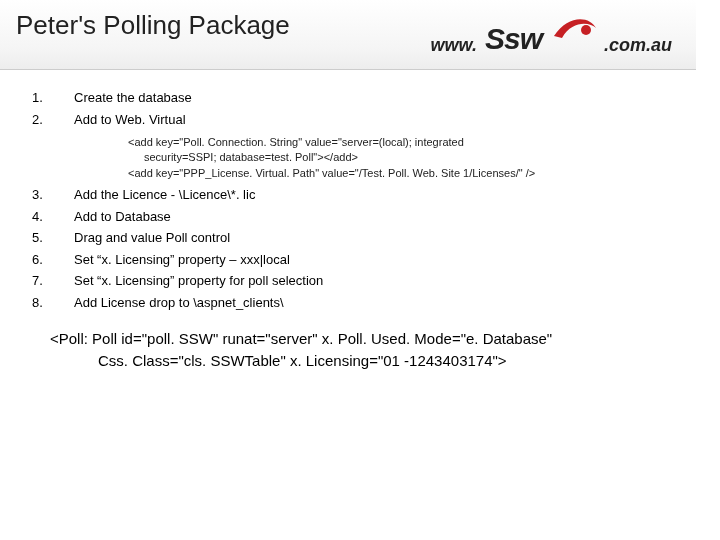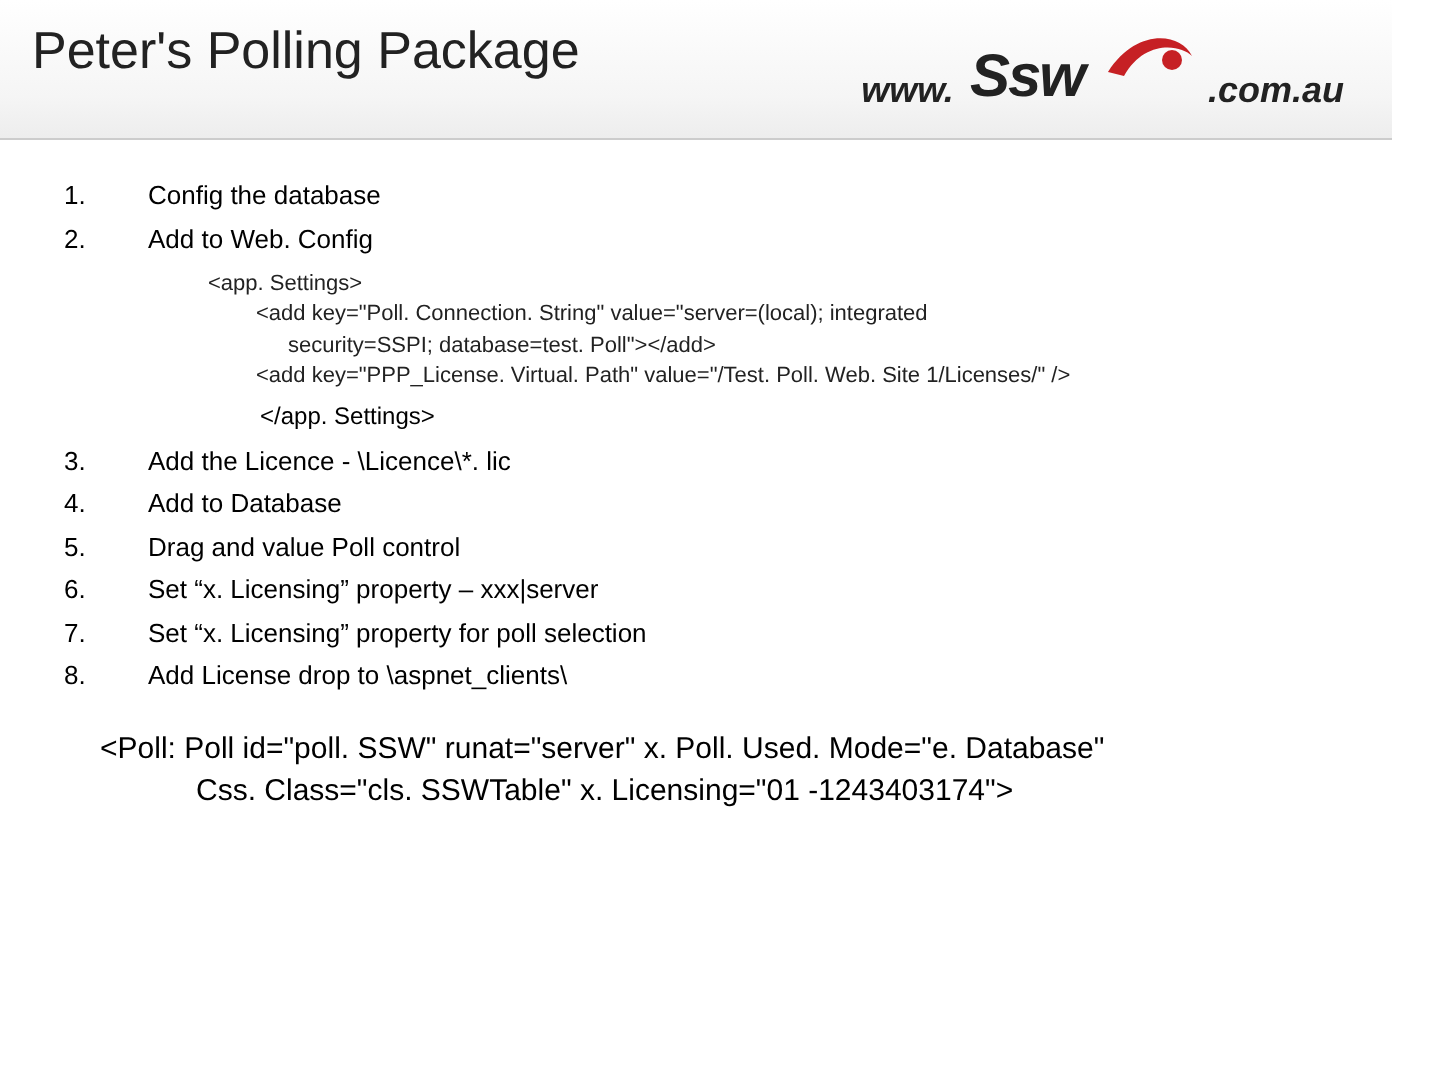--- a/index.html
+++ b/index.html
@@ -118,50 +118,48 @@
         <circle cx="36" cy="22" r="5" fill="#c62024"></circle>
       </svg>
       <span class="com">.com.au</span>
     </div>
   </div>
 
   <div class="content">
 
     <div class="row">
       <div class="num">1.</div>
-      <div class="txt">Config the database</div>
+      <div class="txt">Create the database</div>
     </div>
     <div class="row">
       <div class="num">2.</div>
-      <div class="txt">Add to Web. Config</div>
+      <div class="txt">Add to Web. Virtual</div>
     </div>
 
     <div class="code-block">
-      <div>&lt;app. Settings&gt;</div>
       <div class="indent">&lt;add key="Poll. Connection. String" value="server=(local); integrated</div>
       <div class="indent2">security=SSPI; database=test. Poll"&gt;&lt;/add&gt;</div>
       <div class="indent">&lt;add key="PPP_License. Virtual. Path" value="/Test. Poll. Web. Site 1/Licenses/" /&gt;</div>
     </div>
-    <div class="close-settings">&lt;/app. Settings&gt;</div>
 
     <div class="row">
       <div class="num">3.</div>
       <div class="txt">Add the Licence - \Licence\*. lic</div>
     </div>
     <div class="row">
       <div class="num">4.</div>
       <div class="txt">Add to Database</div>
     </div>
     <div class="row">
       <div class="num">5.</div>
       <div class="txt">Drag and value Poll control</div>
     </div>
     <div class="row">
       <div class="num">6.</div>
-      <div class="txt">Set “x. Licensing” property – xxx|server</div>
+      <div class="txt">Set “x. Licensing” property – xxx|local</div>
     </div>
     <div class="row">
       <div class="num">7.</div>
       <div class="txt">Set “x. Licensing” property for poll selection</div>
     </div>
     <div class="row">
       <div class="num">8.</div>
       <div class="txt">Add License drop to \aspnet_clients\</div>
     </div>
 

